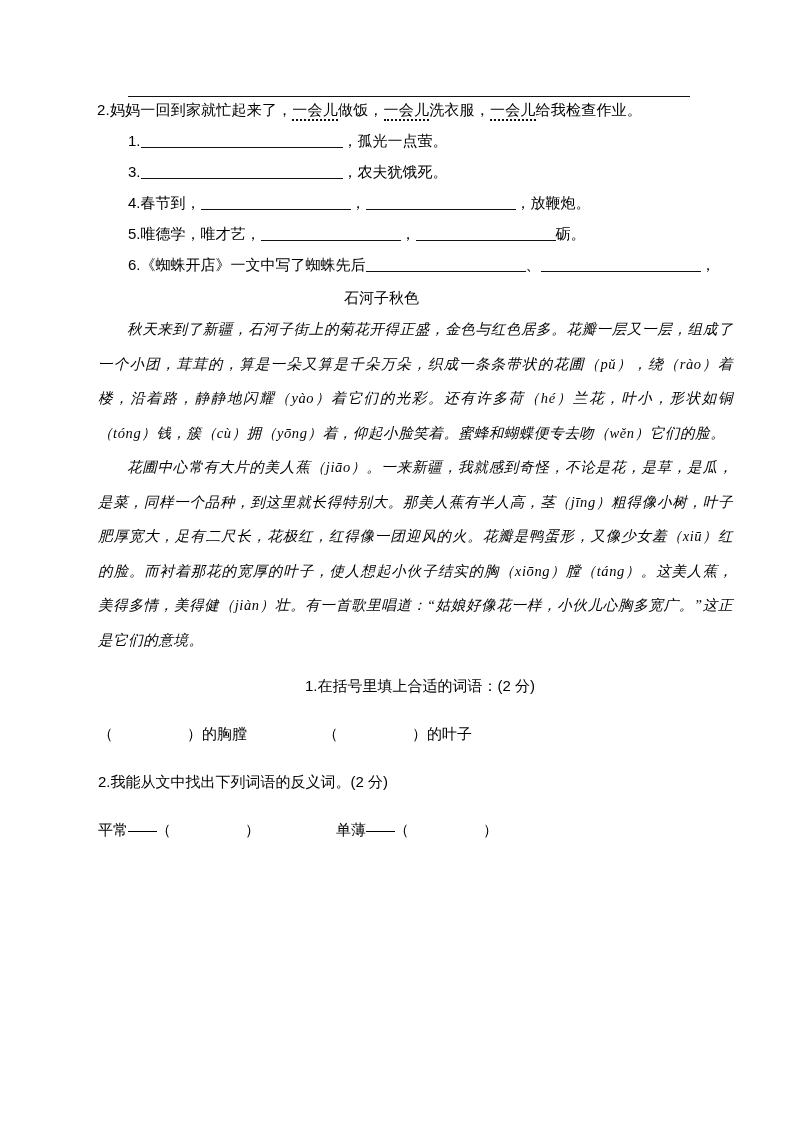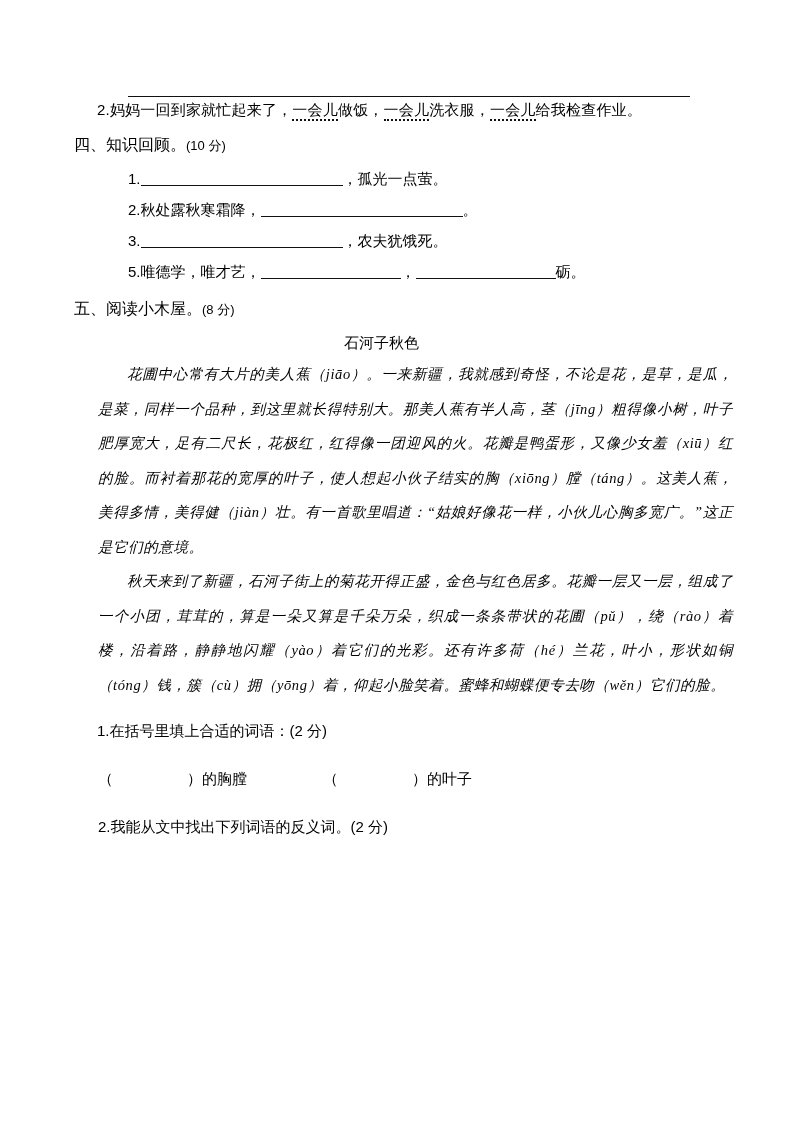--- a/index.html
+++ b/index.html
@@ -112,87 +112,87 @@
     white-space: nowrap;
   }
   .rq.sub { }
   .gap-md { display: inline-block; width: 76px; }
   .paren {
     display: inline-block;
     min-width: 74px;
     text-align: center;
   }
   .dash { letter-spacing: -1px; }
-  .mt14 { margin-top: 14px; }
+  .mt14 { margin-top: 14px; text-align: center; }
   .mt18 { margin-top: 18px; margin-left: 48px; }
 </style>
 </head>
 <body>
 
 <div class="page">
 
   <div class="sec3-tail">
 
     <div class="rule-top"></div>
 
     <div class="q-line">
       <span>2.</span><span>妈妈一回到家就忙起来了，</span><span class="emph">一会儿</span><span>做饭，</span><span class="emph">一会儿</span><span>洗衣服，</span><span class="emph">一会儿</span><span>给我检查作业。</span>
     </div>
 
   </div>
 
   <div>
-    <div class="sec-head">
-      <span>四、知识回顾。</span><span class="pts">(10 分)</span>
-    </div>
 
     <div class="items">
 
       <div class="item">
         <span>1.</span><span class="blank w200"></span><span>，孤光一点萤。</span>
       </div>
 
-      <div class="item">
-        <span>2.</span><span>秋处露秋寒霜降，</span><span class="blank w200"></span><span>。</span>
-      </div>
 
       <div class="item">
         <span>3.</span><span class="blank w200"></span><span>，农夫犹饿死。</span>
       </div>
 
+      <div class="item">
+        <span>4.</span><span>春节到，</span><span class="blank w150"></span><span>，</span><span class="blank w150"></span><span>，放鞭炮。</span>
+      </div>
 
       <div class="item">
         <span>5.</span><span>唯德学，唯才艺，</span><span class="blank w140"></span><span>，</span><span class="blank w140"></span><span>砺。</span>
       </div>
 
+      <div class="item">
+        <span>6.</span><span>《蜘蛛开店》一文中写了蜘蛛先后</span><span class="blank w160"></span><span>、</span><span class="blank w160"></span><span>，</span>
+      </div>
 
 
     </div>
   </div>
 
   <div>
-    <div class="sec-head">
-      <span>五、阅读小木屋。</span><span class="pts">(8 分)</span>
-    </div>
 
     <div class="passage-title">石河子秋色</div>
 
     <div class="passage">
+      <p>秋天来到了新疆，石河子街上的菊花开得正盛，金色与红色居多。花瓣一层又一层，组成了一个小团，茸茸的，算是一朵又算是千朵万朵，织成一条条带状的花圃（pǔ），绕（rào）着楼，沿着路，静静地闪耀（yào）着它们的光彩。还有许多荷（hé）兰花，叶小，形状如铜（tóng）钱，簇（cù）拥（yōng）着，仰起小脸笑着。蜜蜂和蝴蝶便专去吻（wěn）它们的脸。</p>
       <p>花圃中心常有大片的美人蕉（jiāo）。一来新疆，我就感到奇怪，不论是花，是草，是瓜，是菜，同样一个品种，到这里就长得特别大。那美人蕉有半人高，茎（jīng）粗得像小树，叶子肥厚宽大，足有二尺长，花极红，红得像一团迎风的火。花瓣是鸭蛋形，又像少女羞（xiū）红的脸。而衬着那花的宽厚的叶子，使人想起小伙子结实的胸（xiōng）膛（táng）。这美人蕉，美得多情，美得健（jiàn）壮。有一首歌里唱道：“姑娘好像花一样，小伙儿心胸多宽广。”这正是它们的意境。</p>
-      <p>秋天来到了新疆，石河子街上的菊花开得正盛，金色与红色居多。花瓣一层又一层，组成了一个小团，茸茸的，算是一朵又算是千朵万朵，织成一条条带状的花圃（pǔ），绕（rào）着楼，沿着路，静静地闪耀（yào）着它们的光彩。还有许多荷（hé）兰花，叶小，形状如铜（tóng）钱，簇（cù）拥（yōng）着，仰起小脸笑着。蜜蜂和蝴蝶便专去吻（wěn）它们的脸。</p>
     </div>
 
     <div class="rq mt14">
       <span>1.</span><span>在括号里填上合适的词语：</span><span>(2 分)</span>
     </div>
 
     <div class="rq sub mt18">
       <span>（</span><span class="paren"></span><span>）</span><span>的胸膛</span><span class="gap-md"></span><span>（</span><span class="paren"></span><span>）</span><span>的叶子</span>
     </div>
 
     <div class="rq mt18">
       <span>2.</span><span>我能从文中找出下列词语的反义词。</span><span>(2 分)</span>
     </div>
 
+    <div class="rq sub mt18">
+      <span>平常</span><span class="dash">——</span><span>（</span><span class="paren"></span><span>）</span><span class="gap-md"></span><span>单薄</span><span class="dash">——</span><span>（</span><span class="paren"></span><span>）</span>
+    </div>
 
 
   </div>
 </div>
 
 </body></html>

